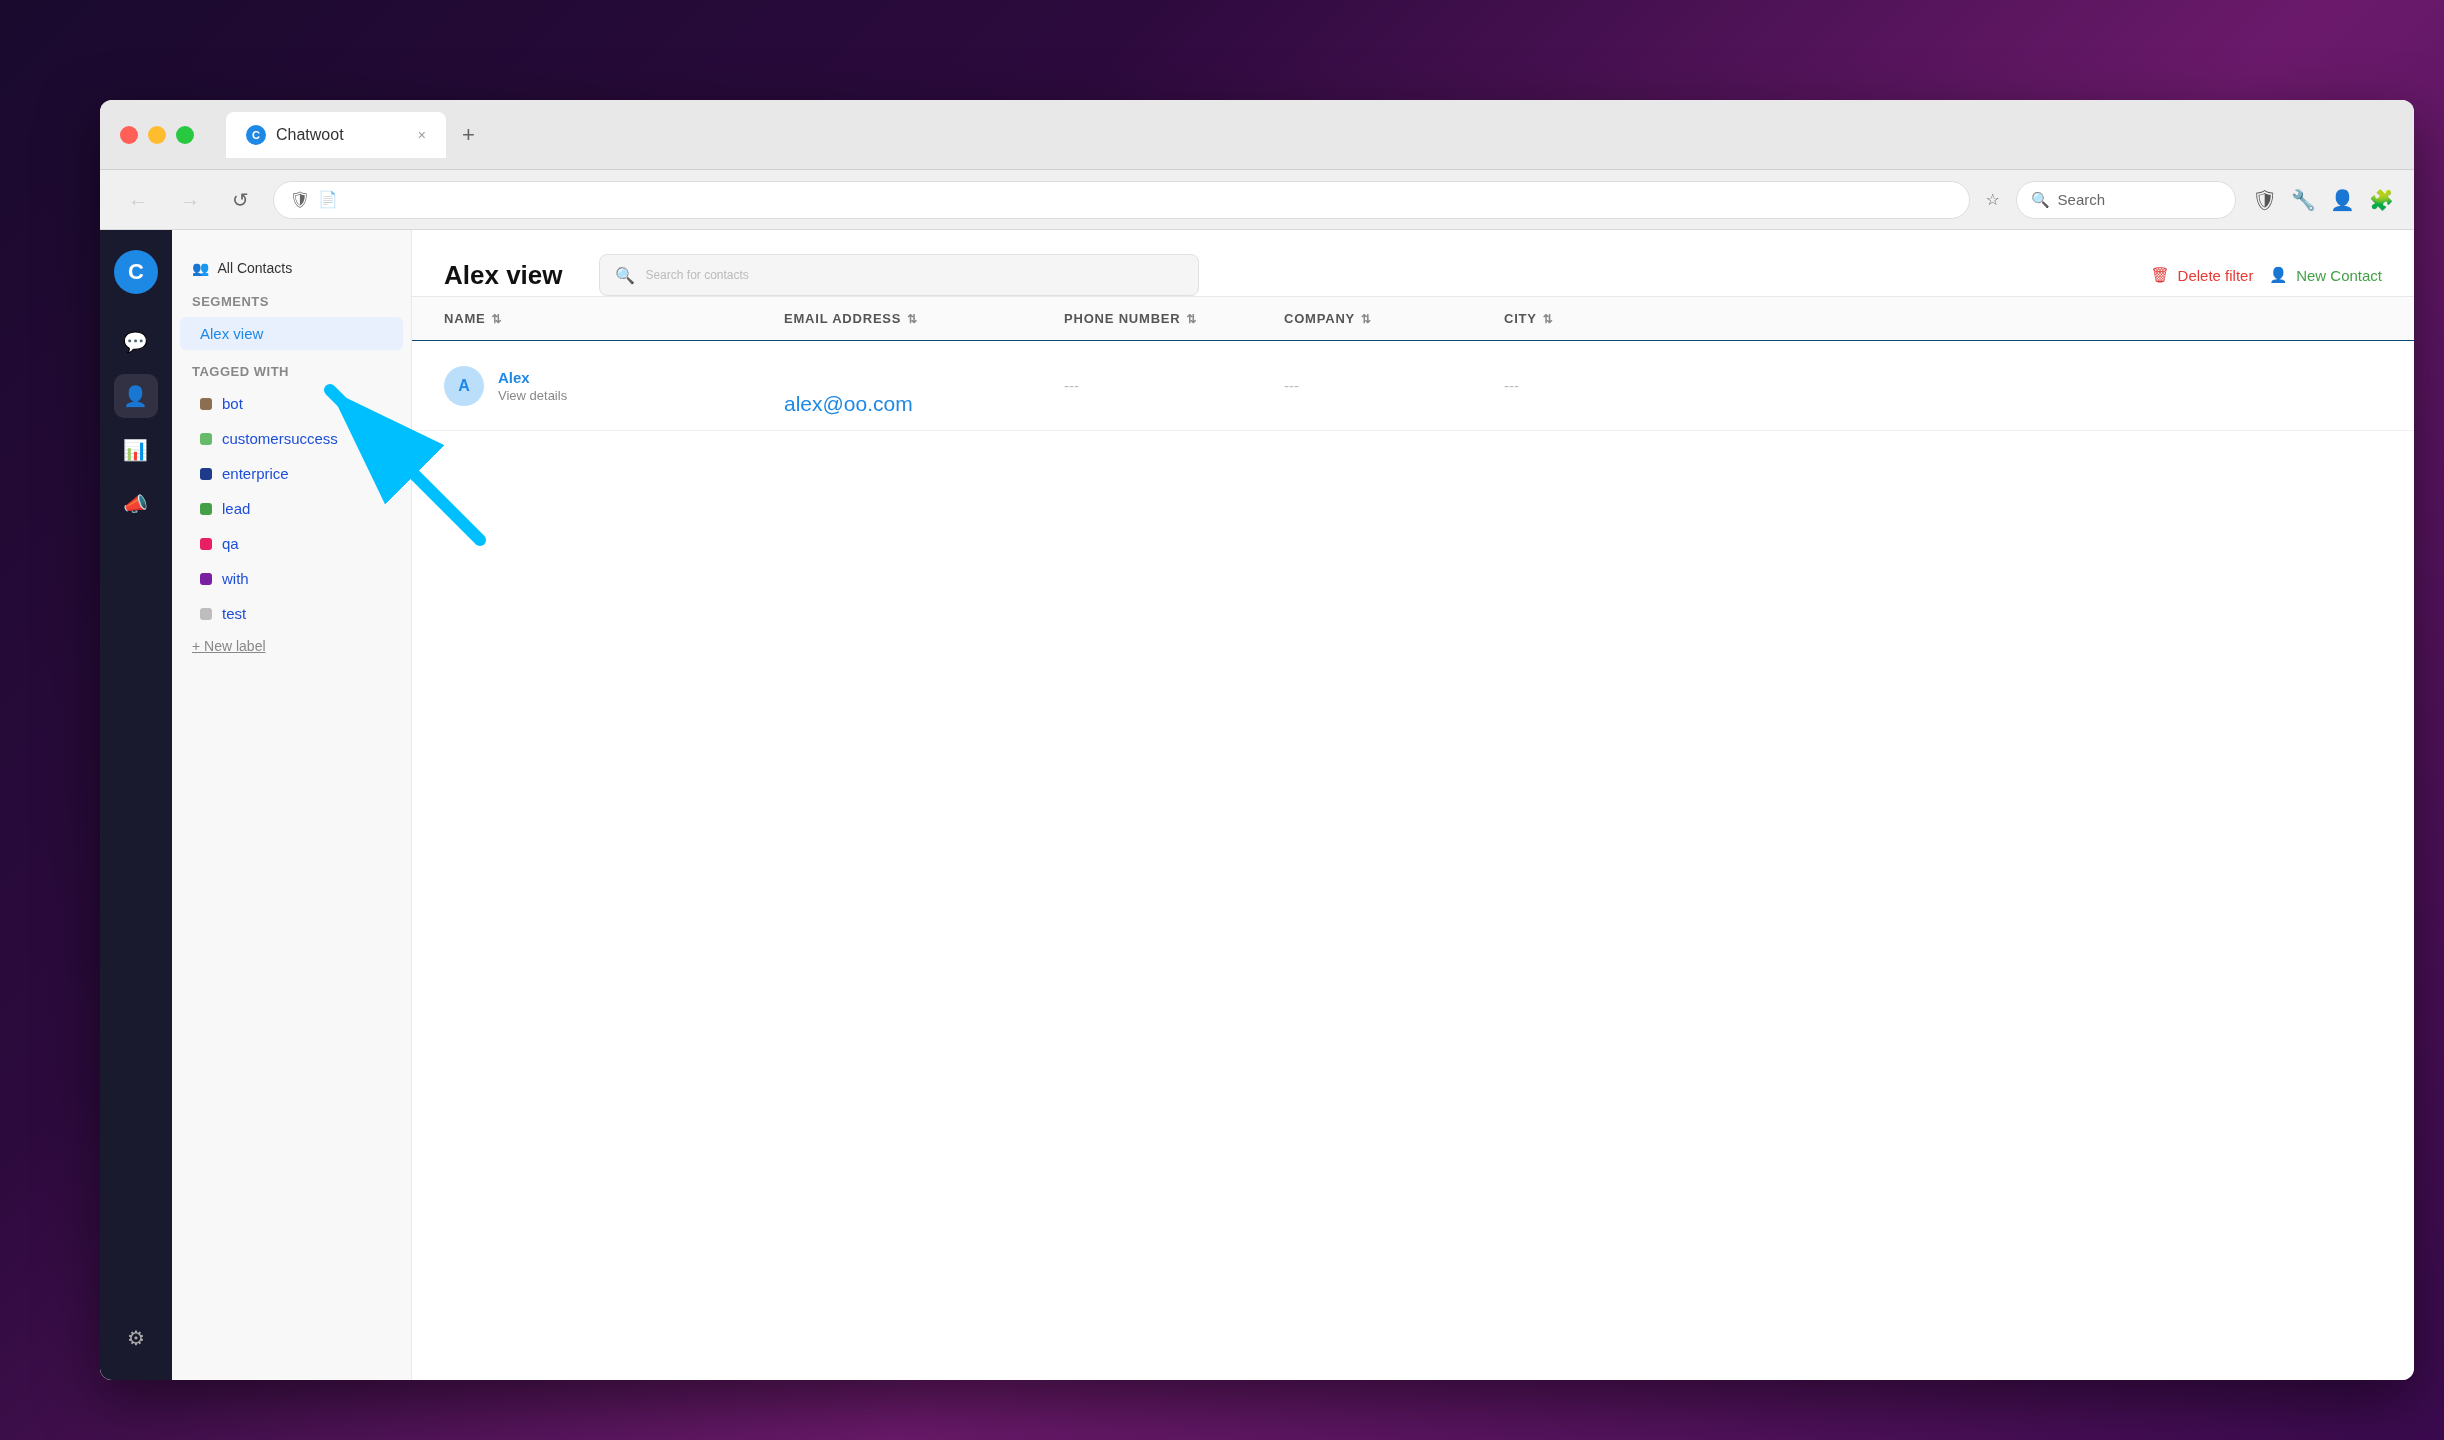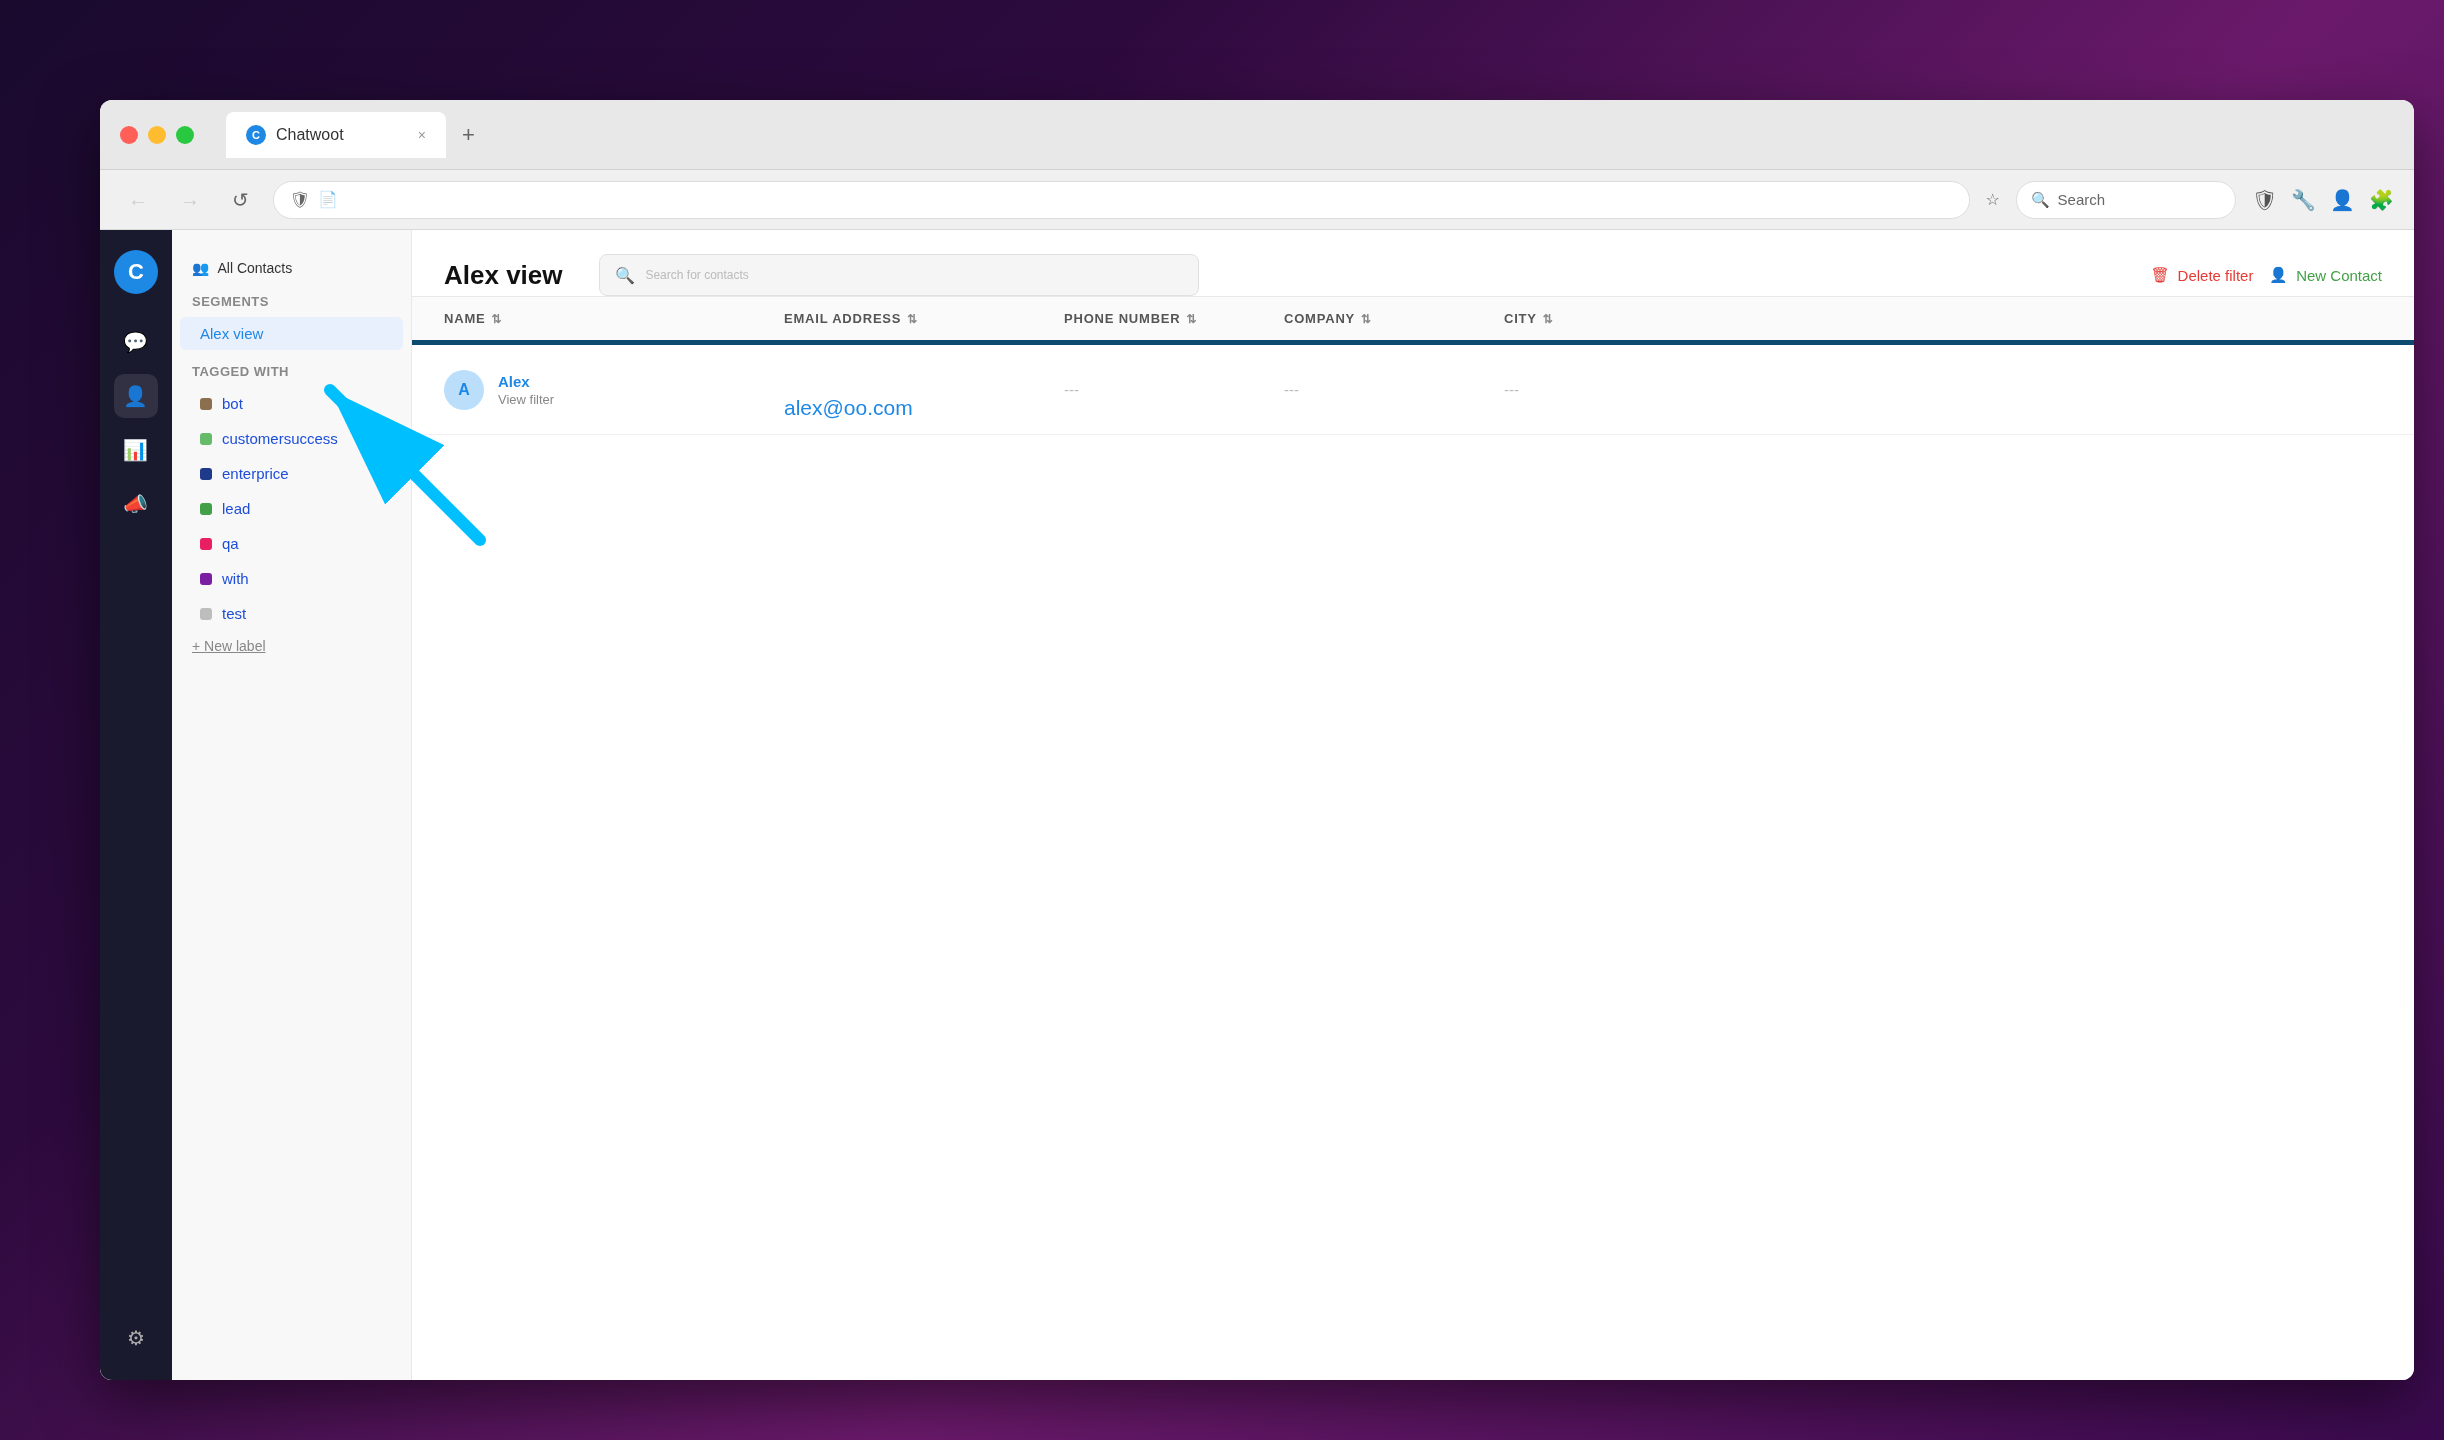--- a/index.html
+++ b/index.html
@@ -370,21 +370,21 @@
     .contacts-table {
       flex: 1;
       overflow-y: auto;
       padding: 0 0;
     }
 
     .table-header {
       display: grid;
       grid-template-columns: 340px 280px 220px 220px 160px;
       padding: 14px 32px;
-      border-bottom: 5px solid #0c4a6e;
+      border-bottom: 1px solid #0c4a6e;
       background: #fafafa;
     }
 
     .col-header {
       font-size: 13px;
       font-weight: 700;
       color: #555;
       text-transform: uppercase;
       letter-spacing: 0.8px;
       display: flex;
@@ -596,21 +596,21 @@
             <span>CITY</span>
             <span class="sort-icon">⇅</span>
           </div>
         </div>
 
         <div class="table-row">
           <div class="contact-cell">
             <div class="contact-avatar">A</div>
             <div>
               <div class="contact-name">Alex</div>
-              <div class="contact-subtext">View filter</div>
+              <div class="contact-subtext">View details</div>
             </div>
           </div>
           <div class="email-cell">alex@oo.com</div>
           <div class="empty-cell">---</div>
           <div class="empty-cell">---</div>
           <div class="empty-cell">---</div>
         </div>
       </div>
     </div>
   </div>

